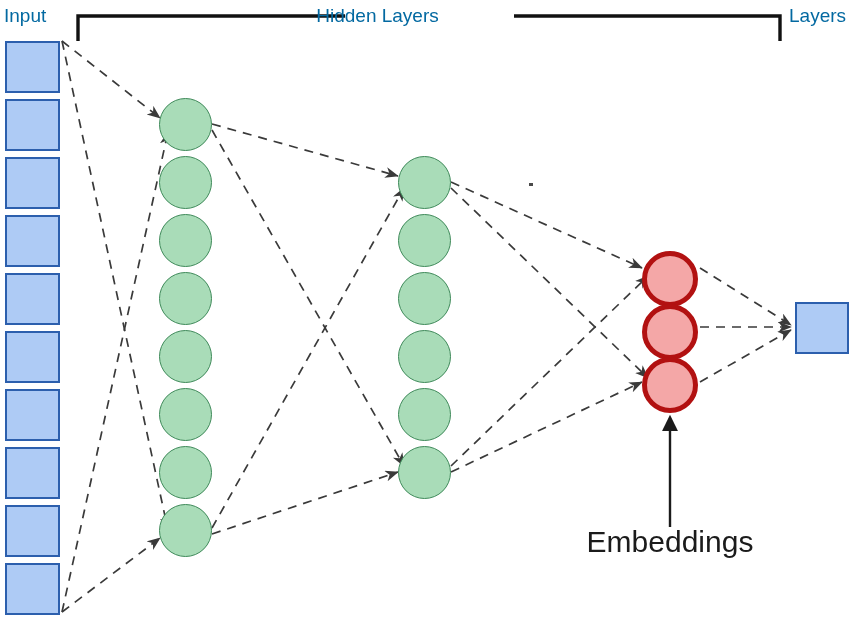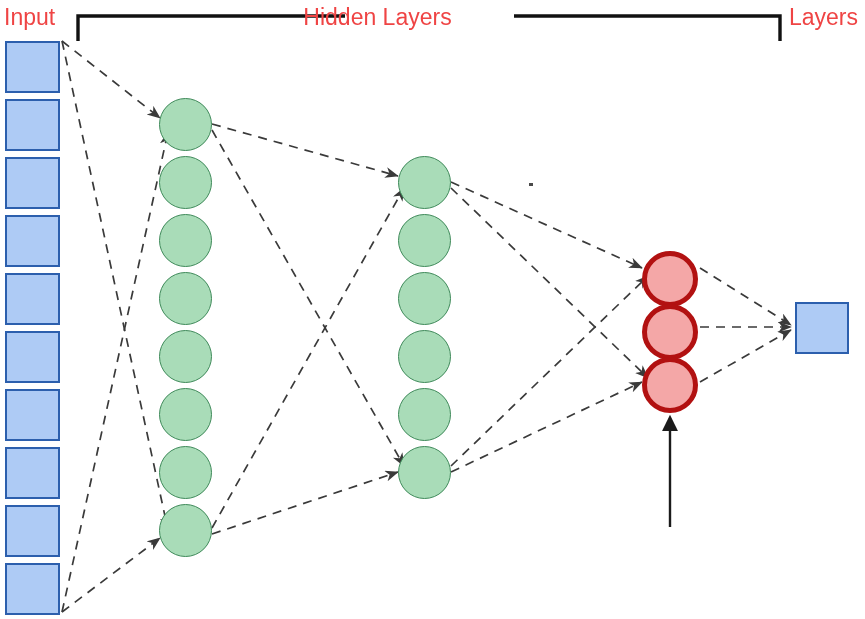--- a/index.html
+++ b/index.html
@@ -21,22 +21,22 @@
   #wires {
     position: absolute;
     left: 0;
     top: 0;
     width: 865px;
     height: 619px;
     pointer-events: none;
   }
   .layer-label {
     position: absolute;
-    font-size: 23px;
-    color: #ef4444;
+    font-size: 19px;
+    color: #0369a1;
     white-space: nowrap;
     line-height: 1;
   }
   #label-input  { left: 4px;  top: 6px; }
   #label-output { left: 789px; top: 6px; }
   #label-hidden {
     left: 0; top: 6px;
     width: 752px;
     text-align: center;
     padding-left: 3px;
@@ -152,20 +152,21 @@
   <div class="layer-label" id="label-hidden">Hidden Layers</div>
   <div class="layer-label" id="label-output">Layers</div>
 
   <div id="input-layer"></div>
   <div id="hidden-layer-1"></div>
   <div id="hidden-layer-2"></div>
   <div id="embedding-layer"></div>
 
   <div class="node output-cell"></div>
 
+  <div class="emb-caption">Embeddings</div>
 
 <div class="node input-cell" style="top: 41px;"></div>
     <div class="node input-cell" style="top: 99px;"></div>
     <div class="node input-cell" style="top: 157px;"></div>
     <div class="node input-cell" style="top: 215px;"></div>
     <div class="node input-cell" style="top: 273px;"></div>
     <div class="node input-cell" style="top: 331px;"></div>
     <div class="node input-cell" style="top: 389px;"></div>
     <div class="node input-cell" style="top: 447px;"></div>
     <div class="node input-cell" style="top: 505px;"></div>

